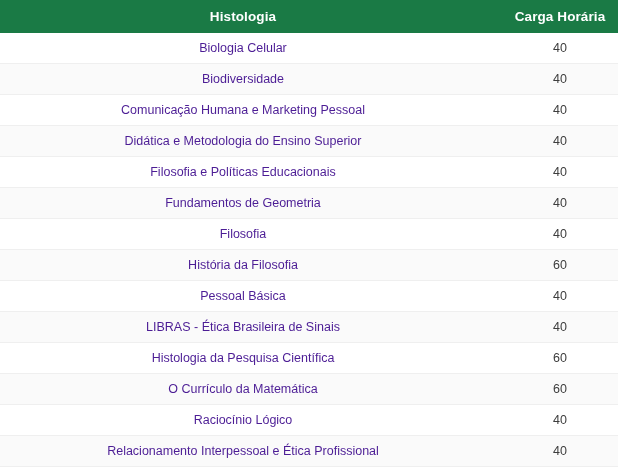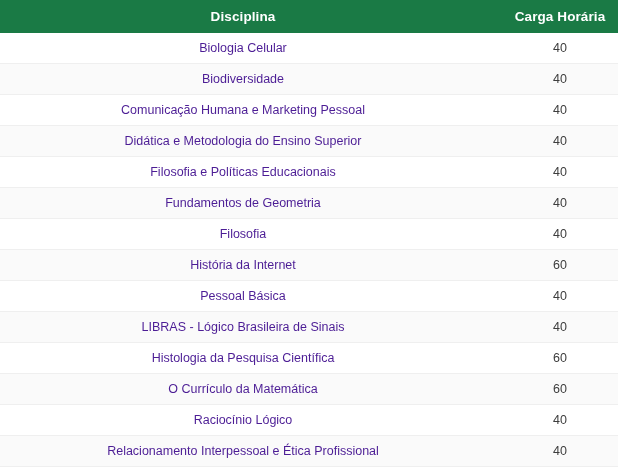--- a/index.html
+++ b/index.html
@@ -52,21 +52,21 @@
     color: #3d3d3d;
   }
 </style>
 </head>
 <body>
 
 <div class="table-wrap">
   <table class="course-table">
     <thead>
       <tr>
-        <th class="col-name">Disciplina</th>
+        <th class="col-name">Histologia</th>
         <th class="col-hours">Carga Horária</th>
       </tr>
     </thead>
     <tbody>
       <tr>
         <td>Biologia Celular</td>
         <td class="hours">40</td>
       </tr>
       <tr>
         <td>Biodiversidade</td>
@@ -86,29 +86,29 @@
       </tr>
       <tr>
         <td>Fundamentos de Geometria</td>
         <td class="hours">40</td>
       </tr>
       <tr>
         <td>Filosofia</td>
         <td class="hours">40</td>
       </tr>
       <tr>
-        <td>História da Internet</td>
+        <td>História da Filosofia</td>
         <td class="hours">60</td>
       </tr>
       <tr>
         <td>Pessoal Básica</td>
         <td class="hours">40</td>
       </tr>
       <tr>
-        <td>LIBRAS - Lógico Brasileira de Sinais</td>
+        <td>LIBRAS - Ética Brasileira de Sinais</td>
         <td class="hours">40</td>
       </tr>
       <tr>
         <td>Histologia da Pesquisa Científica</td>
         <td class="hours">60</td>
       </tr>
       <tr>
         <td>O Currículo da Matemática</td>
         <td class="hours">60</td>
       </tr>

